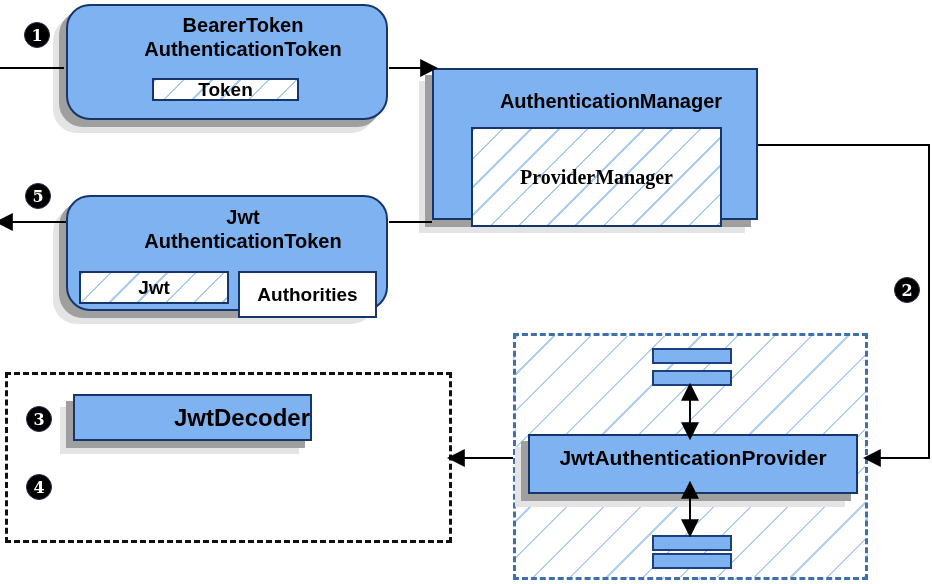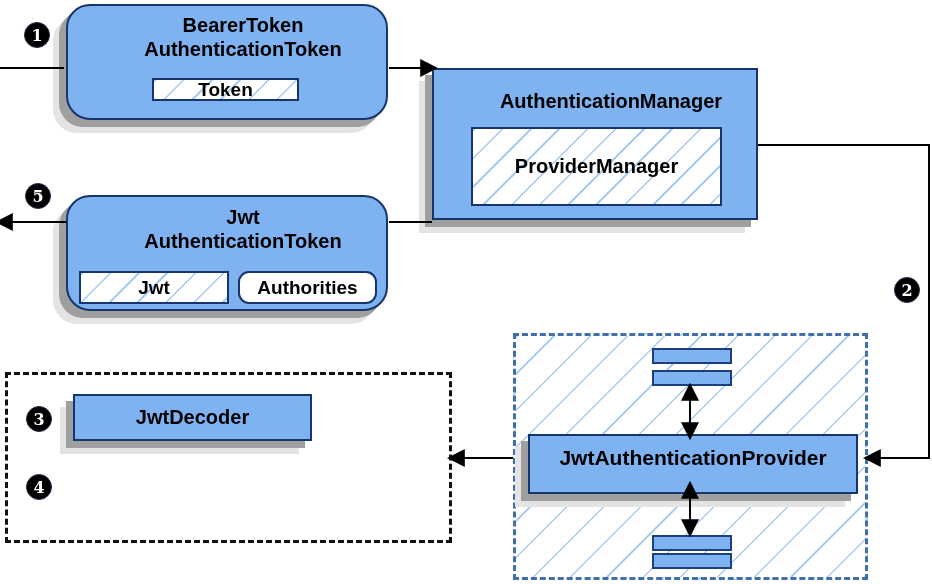--- a/index.html
+++ b/index.html
@@ -60,48 +60,48 @@
       <span>Token</span>
     </div>
   </div>
 
   <div class="node rounded shadow2" style="left:66px; top:161px; width:322px; height:116px;margin-top:34px;">
     <div class="title20" style="margin-top:8px;">Jwt</div>
     <div class="title20">AuthenticationToken</div>
     <div class="field hatch" style="left:11px; top:74px; width:150px; height:33px;">
       <span>Jwt</span>
     </div>
-    <div class="field" style="left:170px; top:74px; width:139px; height:33px;border-radius:11px;">
+    <div class="field" style="left:170px; top:74px; width:139px; height:47px;">
       <span>Authorities</span>
     </div>
   </div>
 
   <div class="node shadow2" style="left:432px; top:68px; width:326px; height:152px;">
     <div class="title20" style="margin-top:19px;">AuthenticationManager</div>
-    <div class="field hatch" style="left:37px; top:57px; width:251px; height:79px; font-size:20px;">
+    <div class="field hatch" style="left:37px; top:57px; width:251px; height:100px; font-size:20px;font-family:Liberation Serif, serif;">
       <span>ProviderManager</span>
     </div>
   </div>
 
 
   <div class="dashbox prov-dash hatch-lite" style="left:513px; top:333px; width:355px; height:247px;"></div>
 
   <div class="bar" style="left:652px; top:348px;"></div>
   <div class="bar" style="left:652px; top:370px;"></div>
 
   <div class="bar" style="left:652px; top:535px;"></div>
   <div class="bar" style="left:652px; top:553px;"></div>
 
   <div class="node shadow2" style="left:528px; top:434px; width:330px; height:60px; z-index:30; font-size:21px; line-height:44px;">
     <span>JwtAuthenticationProvider</span>
   </div>
 
   <div class="dashbox dec-dash" style="left:5px; top:372px; width:447px; height:171px;"></div>
 
-  <div class="node shadow2" style="left:73px; top:394px; width:239px; height:47px; font-size:20px; line-height:43px;">
+  <div class="node shadow2" style="left:73px; top:394px; width:239px; height:47px; font-size:24px; line-height:43px;text-align:right;">
     <span>JwtDecoder</span>
   </div>
 
 
   <div class="badge" style="left:24px; top:22px;">
     <span>1</span>
   </div>
   <div class="badge" style="left:25px; top:183px;">
     <span>5</span>
   </div>

